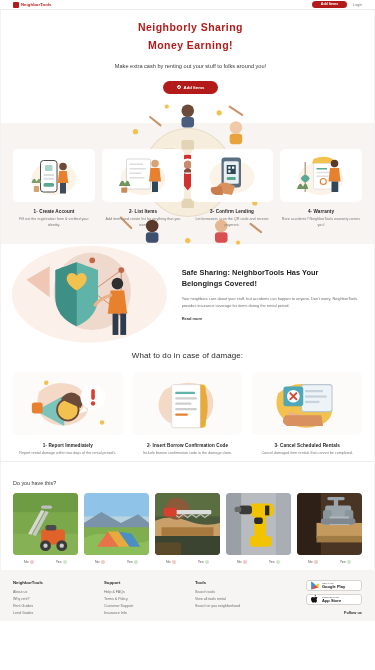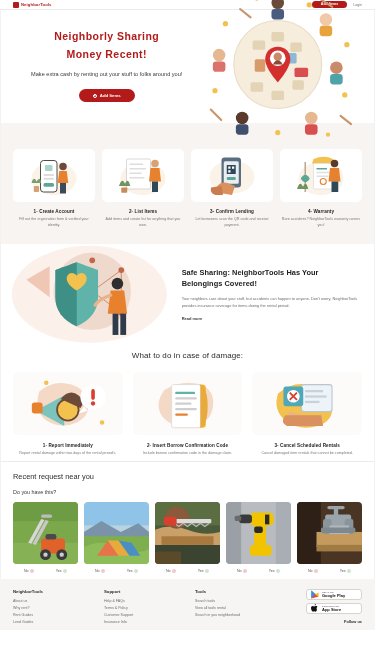--- a/index.html
+++ b/index.html
@@ -27,21 +27,21 @@
   .hdr-btn {
     background:#b31b1b; color:#fff; font-size:3.6px; font-weight:700;
     border-radius:6px; padding:2px 9px; border:none; line-height:1;
   }
   .hdr-link { font-size:3.6px; color:#777; }
 
   
   .hero {
     background:#fff; display:flex; align-items:center;
     padding: 8px 12px 12px 12px; height:113px;
-    border-left:1px solid #f2f2f2; border-right:1px solid #f2f2f2;
+    border-left:1px solid #f2f2f2; border-right:1px solid #f2f2f2;flex-direction:column;
   }
   .hero-left { width:52%; text-align:center; padding-left:6px; }
   .hero-h1 {
     color:#b31b1b; font-weight:800; font-size:10.5px; line-height:1.75;
     letter-spacing:.45px;
   }
   .hero-sub {
     margin-top:7px; font-size:5.6px; color:#3b3b3b; line-height:1.75;
     padding:0 8px;
   }
@@ -159,21 +159,21 @@
     </div>
     <div class="header-right">
       <button class="hdr-btn">Add Items</button>
       <span class="hdr-link">Login</span>
     </div>
   </div>
 
   <div class="hero">
     <div class="hero-left">
       <div class="hero-h1">Neighborly Sharing</div>
-      <div class="hero-h1">Money Recent!</div>
+      <div class="hero-h1">Money Earning!</div>
       <div class="hero-sub">Make extra cash by renting out your stuff to folks around you!</div>
       <button class="hero-btn">
         <span class="plus">+</span>
         <span>Add Items</span>
       </button>
     </div>
     <div class="hero-right">
       <svg viewBox="0 0 160 150">
         <circle cx="80" cy="75" r="42" fill="#f6eddd"></circle>
         <circle cx="80" cy="75" r="42" fill="none" stroke="#e8dcc6" stroke-width="1"></circle>
@@ -406,21 +406,20 @@
         <div class="lab-d">Include borrow confirmation code in the damage claim.</div>
       </div>
       <div class="lab3">
         <div class="lab-t">3- Cancel Scheduled Rentals</div>
         <div class="lab-d">Cancel damaged item rentals that cannot be completed.</div>
       </div>
     </div>
   </div>
 
   <div class="recent">
-    <div class="recent-h">Recent request near you</div>
     <div class="recent-q">Do you have this?</div>
     <div class="thumbs">
 
       <div class="thumb-col">
         <div class="thumb">
           <svg viewBox="0 0 60 62" preserveAspectRatio="xMidYMid slice">
             <rect width="60" height="62" fill="#7aa84a"></rect>
             <rect y="0" width="60" height="20" fill="#6d9c44"></rect>
             <rect y="40" width="60" height="22" fill="#86b255"></rect>
             <path d="M14 40 l12-22 l3 1 l-12 22z" fill="#d8d8d8"></path>

